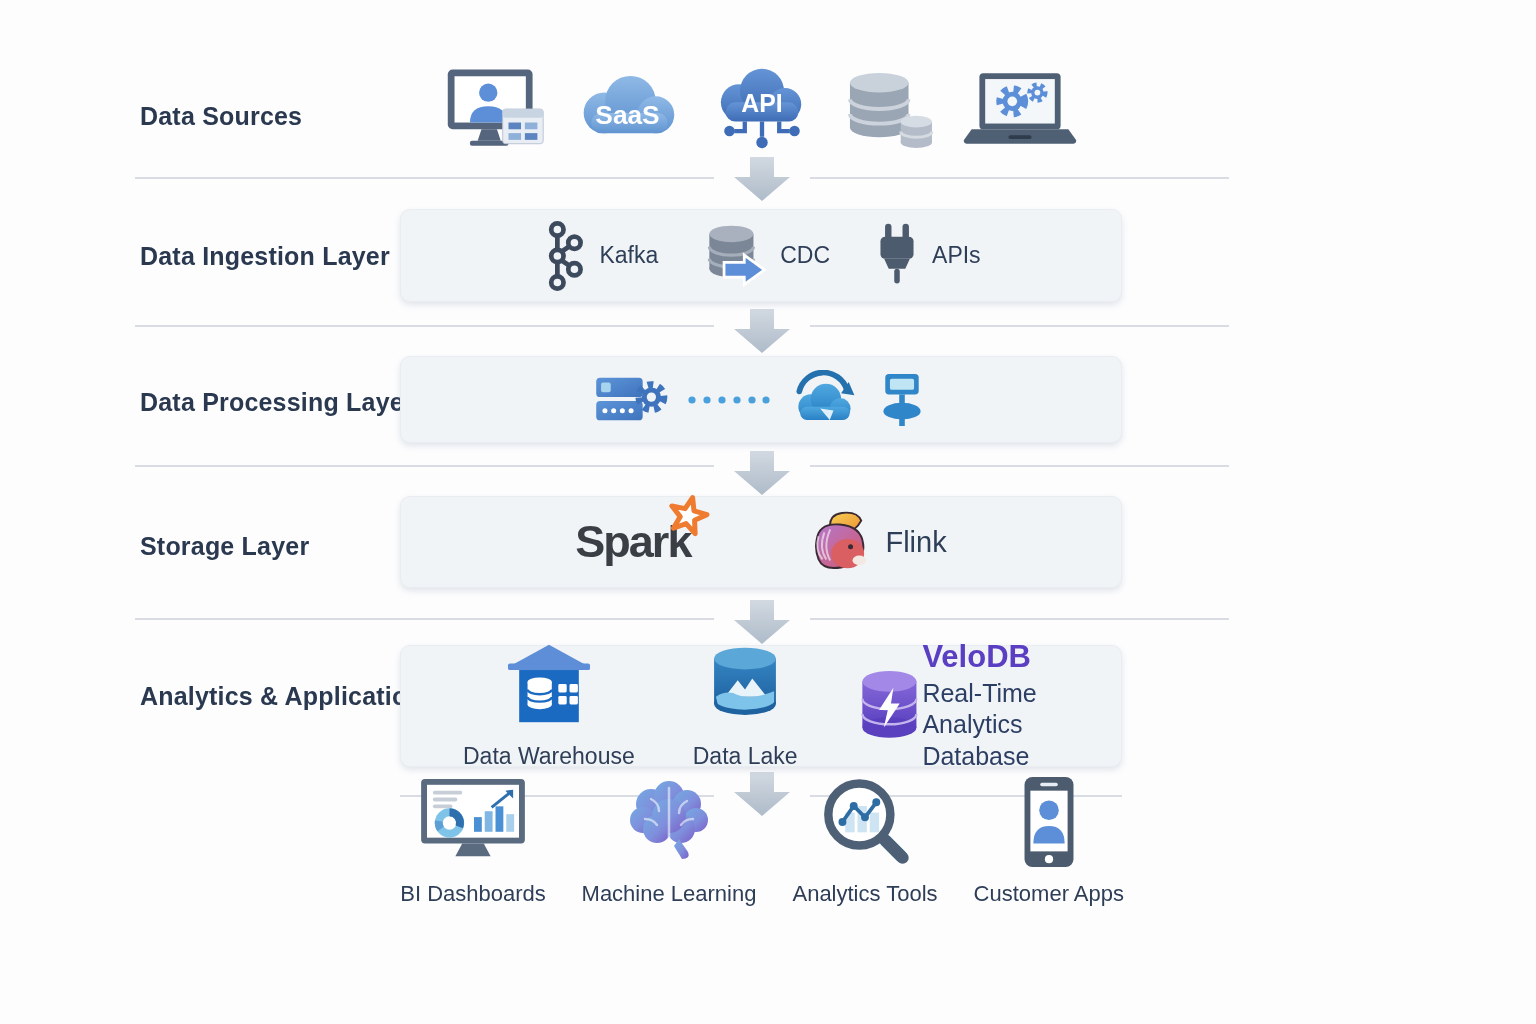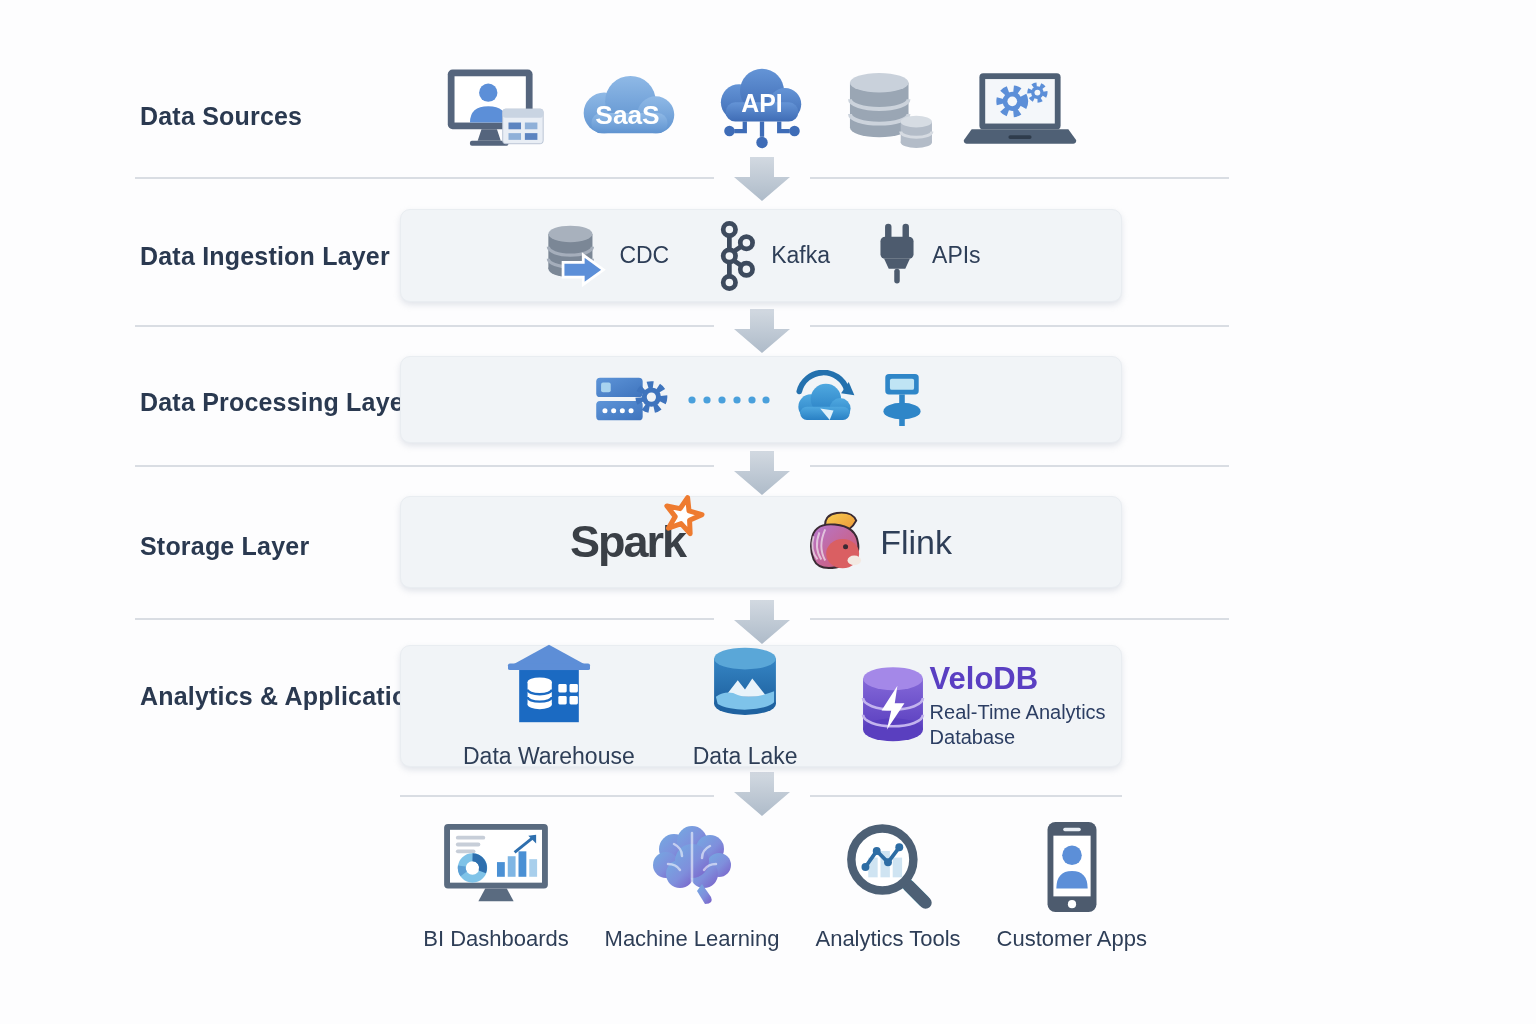--- a/index.html
+++ b/index.html
@@ -16,25 +16,25 @@
   .item-label{font-size:23px;color:#2e3e57;white-space:nowrap;}
   .sources{position:absolute;left:442px;top:60px;height:100px;display:flex;align-items:center;gap:24px;}
   .ing-content{display:flex;align-items:center;gap:44px;}
   .proc-content{display:flex;align-items:center;gap:14px;}
   .stor-content{display:flex;align-items:center;gap:115px;}
   .ana-content{width:100%;display:flex;align-items:center;padding-left:62px;gap:58px;box-sizing:border-box;}
   .ana-col{display:flex;flex-direction:column;align-items:center;}
   .ana-col .item-label{margin-top:18px;}
   .spark-wrap{position:relative;display:inline-block;}
   .spark-text{font-size:45px;font-weight:700;color:#3a3f46;letter-spacing:-2px;}
-  .flink-label{font-size:34px;color:#2e3e57;margin-left:16px;}
+  .flink-label{font-size:29px;color:#2e3e57;margin-left:16px;}
   .velodb{display:flex;align-items:center;}
   .velodb-title{font-size:31px;font-weight:700;color:#5a3fc2;line-height:1.1;}
-  .velodb-sub{font-size:20px;color:#2c3e63;line-height:1.25;margin-top:4px;}
-  .outputs{position:absolute;left:398px;top:820px;width:726px;display:flex;justify-content:space-between;margin-left:23px;}
+  .velodb-sub{font-size:25px;color:#2c3e63;line-height:1.25;margin-top:4px;}
+  .outputs{position:absolute;left:398px;top:775px;width:726px;display:flex;justify-content:space-between;}
   .out-col{display:flex;flex-direction:column;align-items:center;min-width:150px;}
   .out-icon{height:94px;display:flex;align-items:center;justify-content:center;}
   .out-col .item-label{margin-top:12px;font-size:22px;}
 </style>
 </head>
 <body>
 
 <div class="canvas">
 
   <div class="row-label" style="top:116px">Data Sources</div>
@@ -185,45 +185,45 @@
           <circle cx="78" cy="23" r="3" fill="#f4f7fa"></circle>
       </g>
       <path d="M10 61 h100 l8 11 q1 4 -5 4 h-106 q-6 0 -5 -4 z" fill="#4f6075"></path>
       <rect x="48" y="67" width="24" height="4" rx="2" fill="#2f3c4c"></rect>
     </svg>
   </div>
 
   <div class="panel" style="top:209px;height:93px">
     <div class="ing-content">
       <div class="item">
-        <svg width="68" height="70" viewBox="0 0 74 74">
-          <rect x="8" y="13" width="48" height="38" fill="#7b8796"></rect>
-          <ellipse cx="32" cy="51" rx="24" ry="9" fill="#7b8796"></ellipse>
-          <path d="M8 27 a24 9 0 0 0 48 0" stroke="#a5aebb" stroke-width="3.5" fill="none"></path>
-          <path d="M8 40 a24 9 0 0 0 48 0" stroke="#a5aebb" stroke-width="3.5" fill="none"></path>
-          <ellipse cx="32" cy="13" rx="24" ry="9" fill="#a8b1bd"></ellipse>
-          <polygon points="24,44 46,44 46,36 68,52 46,68 46,60 24,60" fill="#5c8fd8" stroke="#ffffff" stroke-width="3"></polygon>
-        </svg>
-        <span class="item-label" style="margin-left:10px">CDC</span>
-      </div>
-      <div class="item">
         <svg width="46" height="72" viewBox="0 0 48 76">
           <g stroke="#3d4a5d" stroke-width="5" fill="none">
             <line x1="17" y1="16" x2="17" y2="32"></line>
               <line x1="17" y1="44" x2="17" y2="60"></line>
             <line x1="22" y1="33" x2="31" y2="27"></line>
               <line x1="22" y1="43" x2="31" y2="49"></line>
             <circle cx="17" cy="10" r="6.5"></circle>
               <circle cx="17" cy="38" r="6.5"></circle>
               <circle cx="17" cy="66" r="6.5"></circle>
             <circle cx="35" cy="24" r="6.5"></circle>
               <circle cx="35" cy="52" r="6.5"></circle>
           </g>
         </svg>
         <span class="item-label" style="margin-left:12px">Kafka</span>
+      </div>
+      <div class="item">
+        <svg width="68" height="70" viewBox="0 0 74 74">
+          <rect x="8" y="13" width="48" height="38" fill="#7b8796"></rect>
+          <ellipse cx="32" cy="51" rx="24" ry="9" fill="#7b8796"></ellipse>
+          <path d="M8 27 a24 9 0 0 0 48 0" stroke="#a5aebb" stroke-width="3.5" fill="none"></path>
+          <path d="M8 40 a24 9 0 0 0 48 0" stroke="#a5aebb" stroke-width="3.5" fill="none"></path>
+          <ellipse cx="32" cy="13" rx="24" ry="9" fill="#a8b1bd"></ellipse>
+          <polygon points="24,44 46,44 46,36 68,52 46,68 46,60 24,60" fill="#5c8fd8" stroke="#ffffff" stroke-width="3"></polygon>
+        </svg>
+        <span class="item-label" style="margin-left:10px">CDC</span>
       </div>
       <div class="item">
         <svg width="46" height="68" viewBox="0 0 50 74">
           <g fill="#4d5b6e">
             <rect x="12" y="2" width="7" height="18" rx="3.5"></rect>
             <rect x="31" y="2" width="7" height="18" rx="3.5"></rect>
             <rect x="7" y="16" width="36" height="24" rx="5"></rect>
             <path d="M11 40 h28 l-5 11 h-18 z"></path>
             <rect x="22" y="51" width="6" height="16" rx="3"></rect>
           </g>

